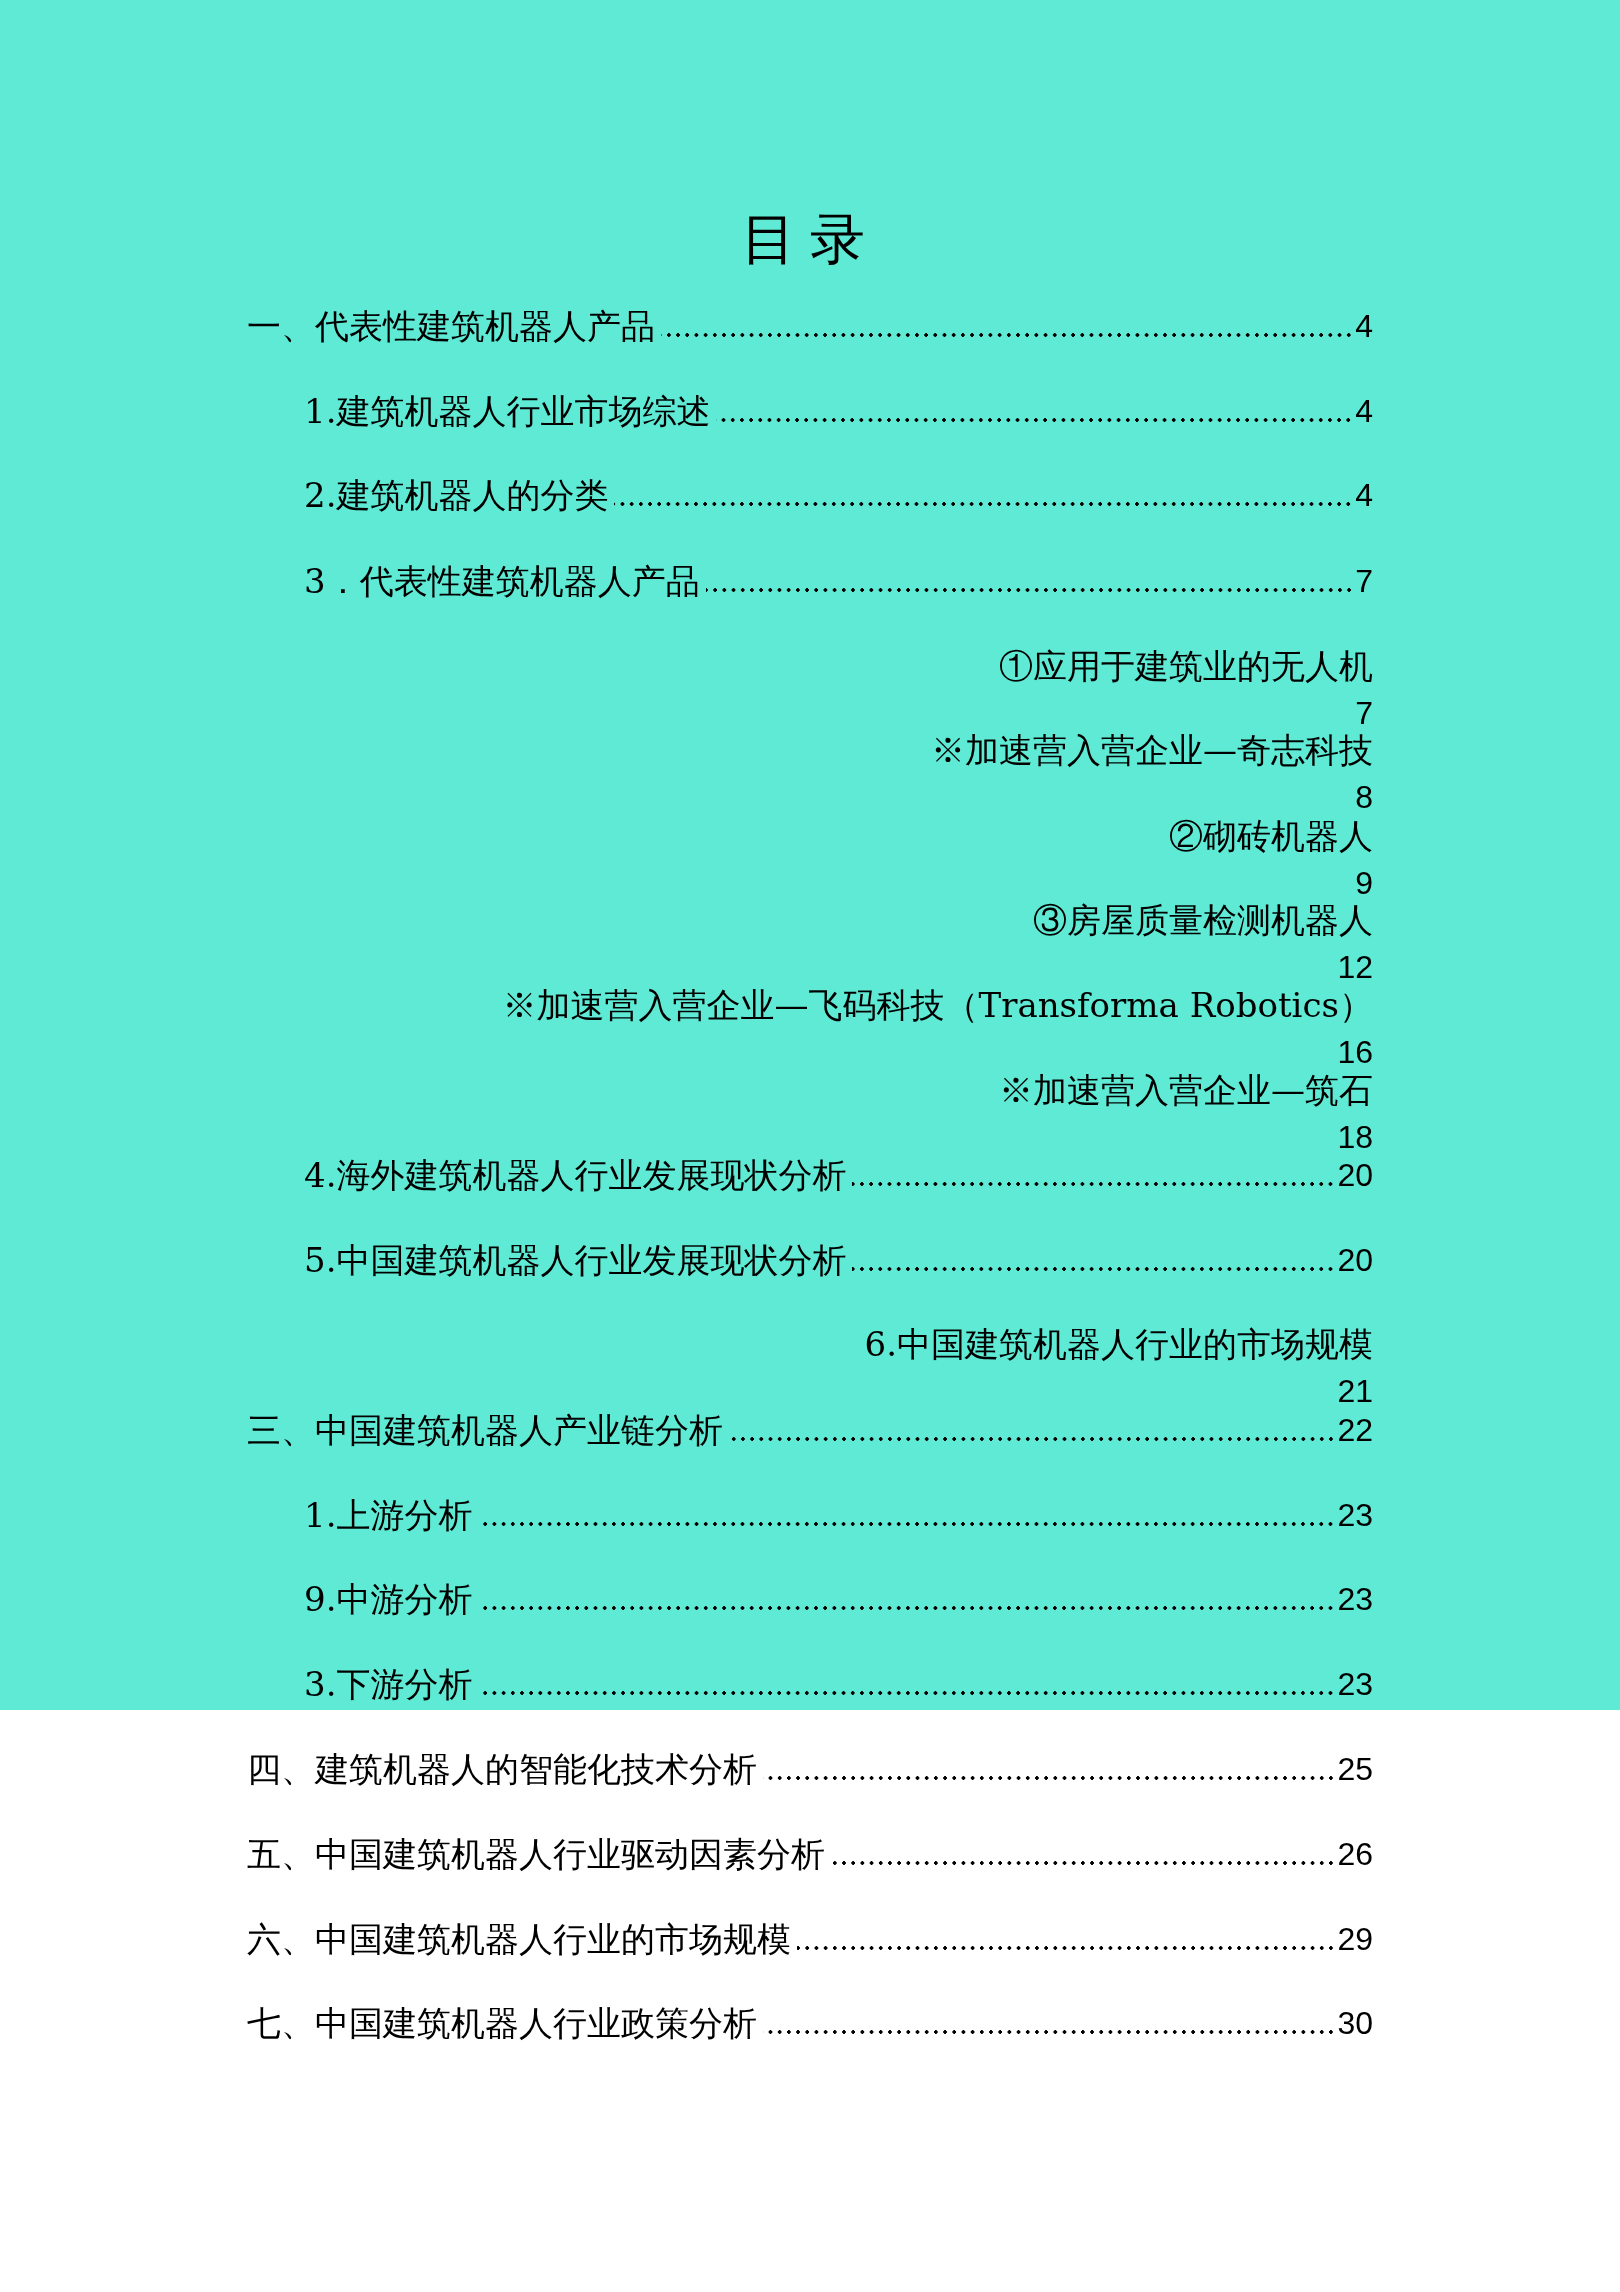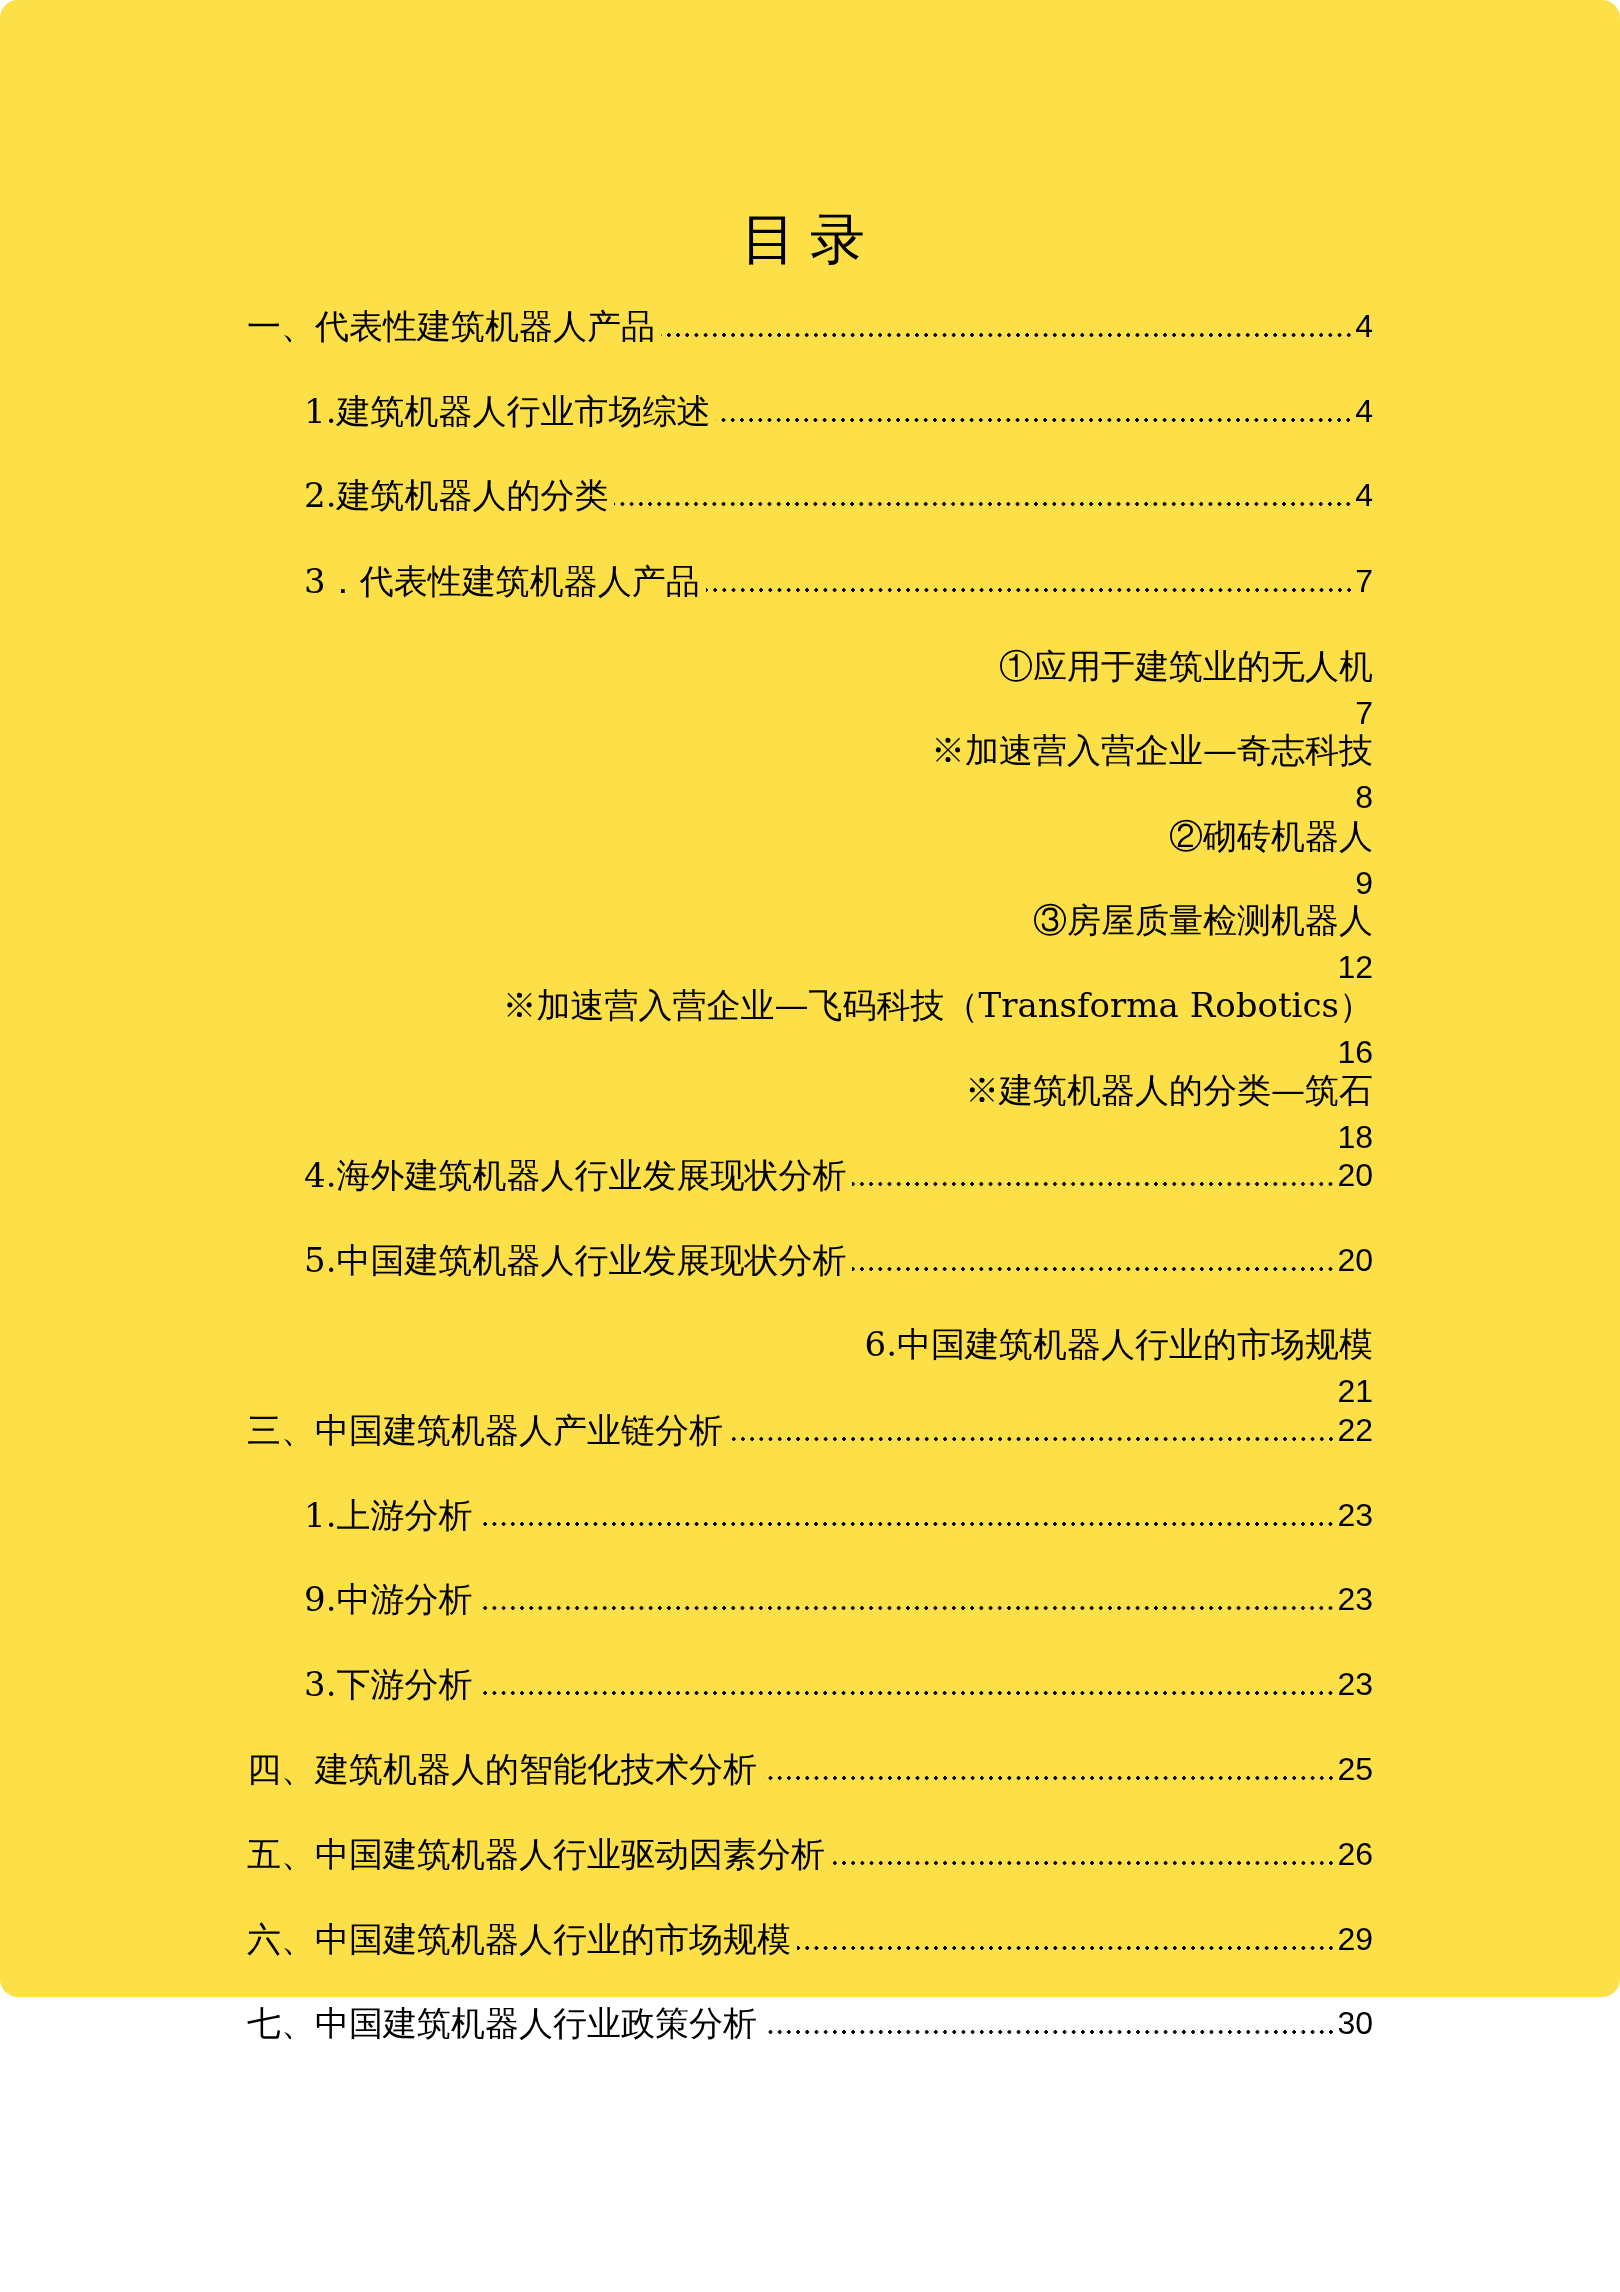--- a/index.html
+++ b/index.html
@@ -12,23 +12,22 @@
       height: 2293px;
       position: relative;
       overflow: hidden;
       color: #000000;
       font-family: "DejaVu Serif", "Liberation Serif", serif;
     }
     .page {
       position: absolute;
       left: 0; top: 0;
       width: 1620px;
-      height: 1997px;
-      background: #fde047;
-      border-radius: 18px;
+      height: 1710px;
+      background: #5eead4;
     }
     .toc-title {
       position: absolute;
       left: 0;
       width: 1620px;
       top: 204px;
       height: 71px;
       text-align: center;
       font-size: 55px;
       line-height: 71px;
@@ -136,21 +135,21 @@
       <span class="toc-text">③房屋质量检测机器人</span>
       <span class="toc-leader"></span>
       <span class="toc-page">12</span>
     </li>
     <li class="toc-row level-3" style="top:982px">
       <span class="toc-text">※加速营入营企业—飞码科技（Transforma Robotics）</span>
       <span class="toc-leader"></span>
       <span class="toc-page">16</span>
     </li>
     <li class="toc-row level-3" style="top:1067px">
-      <span class="toc-text">※建筑机器人的分类—筑石</span>
+      <span class="toc-text">※加速营入营企业—筑石</span>
       <span class="toc-leader"></span>
       <span class="toc-page">18</span>
     </li>
     <li class="toc-row level-2" style="top:1152px">
       <span class="toc-text">4.海外建筑机器人行业发展现状分析</span>
       <span class="toc-leader"></span>
       <span class="toc-page">20</span>
     </li>
     <li class="toc-row level-2" style="top:1237px">
       <span class="toc-text">5.中国建筑机器人行业发展现状分析</span>

